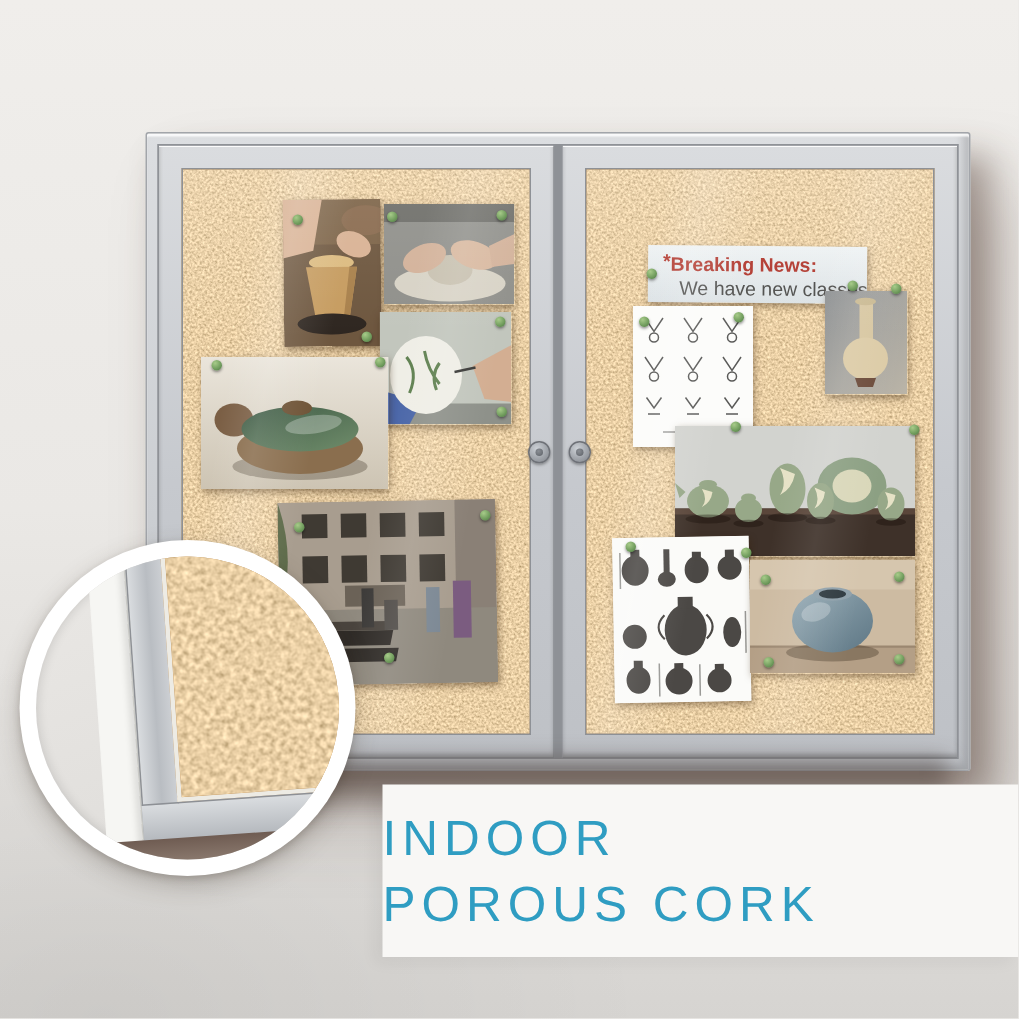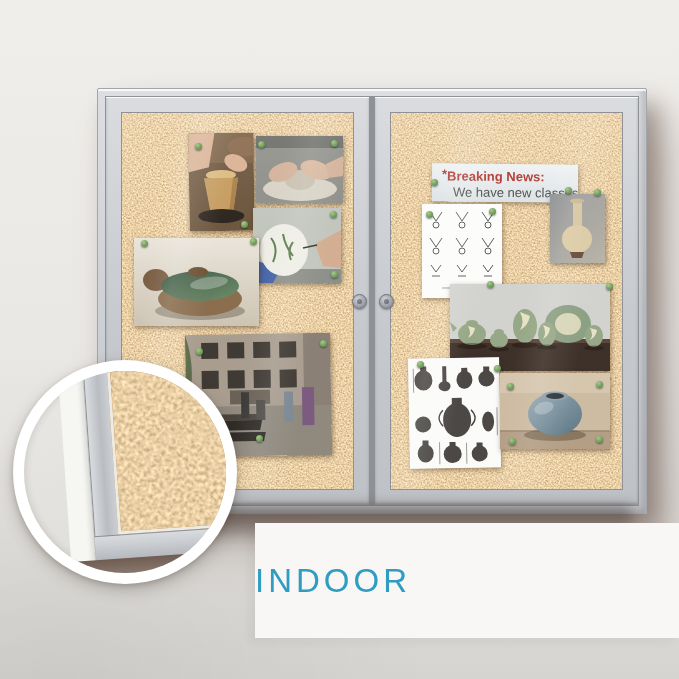--- a/index.html
+++ b/index.html
@@ -418,14 +418,15 @@
             </svg>
           </div>
         <div class="m-alum-b"></div>
         <div class="m-dark"></div>
       </div>
     </div>
   </div>
 
   <div class="caption">
     <div>INDOOR</div>
+    <div>POROUS CORK</div>
   </div>
 </div>
 
 </body></html>

